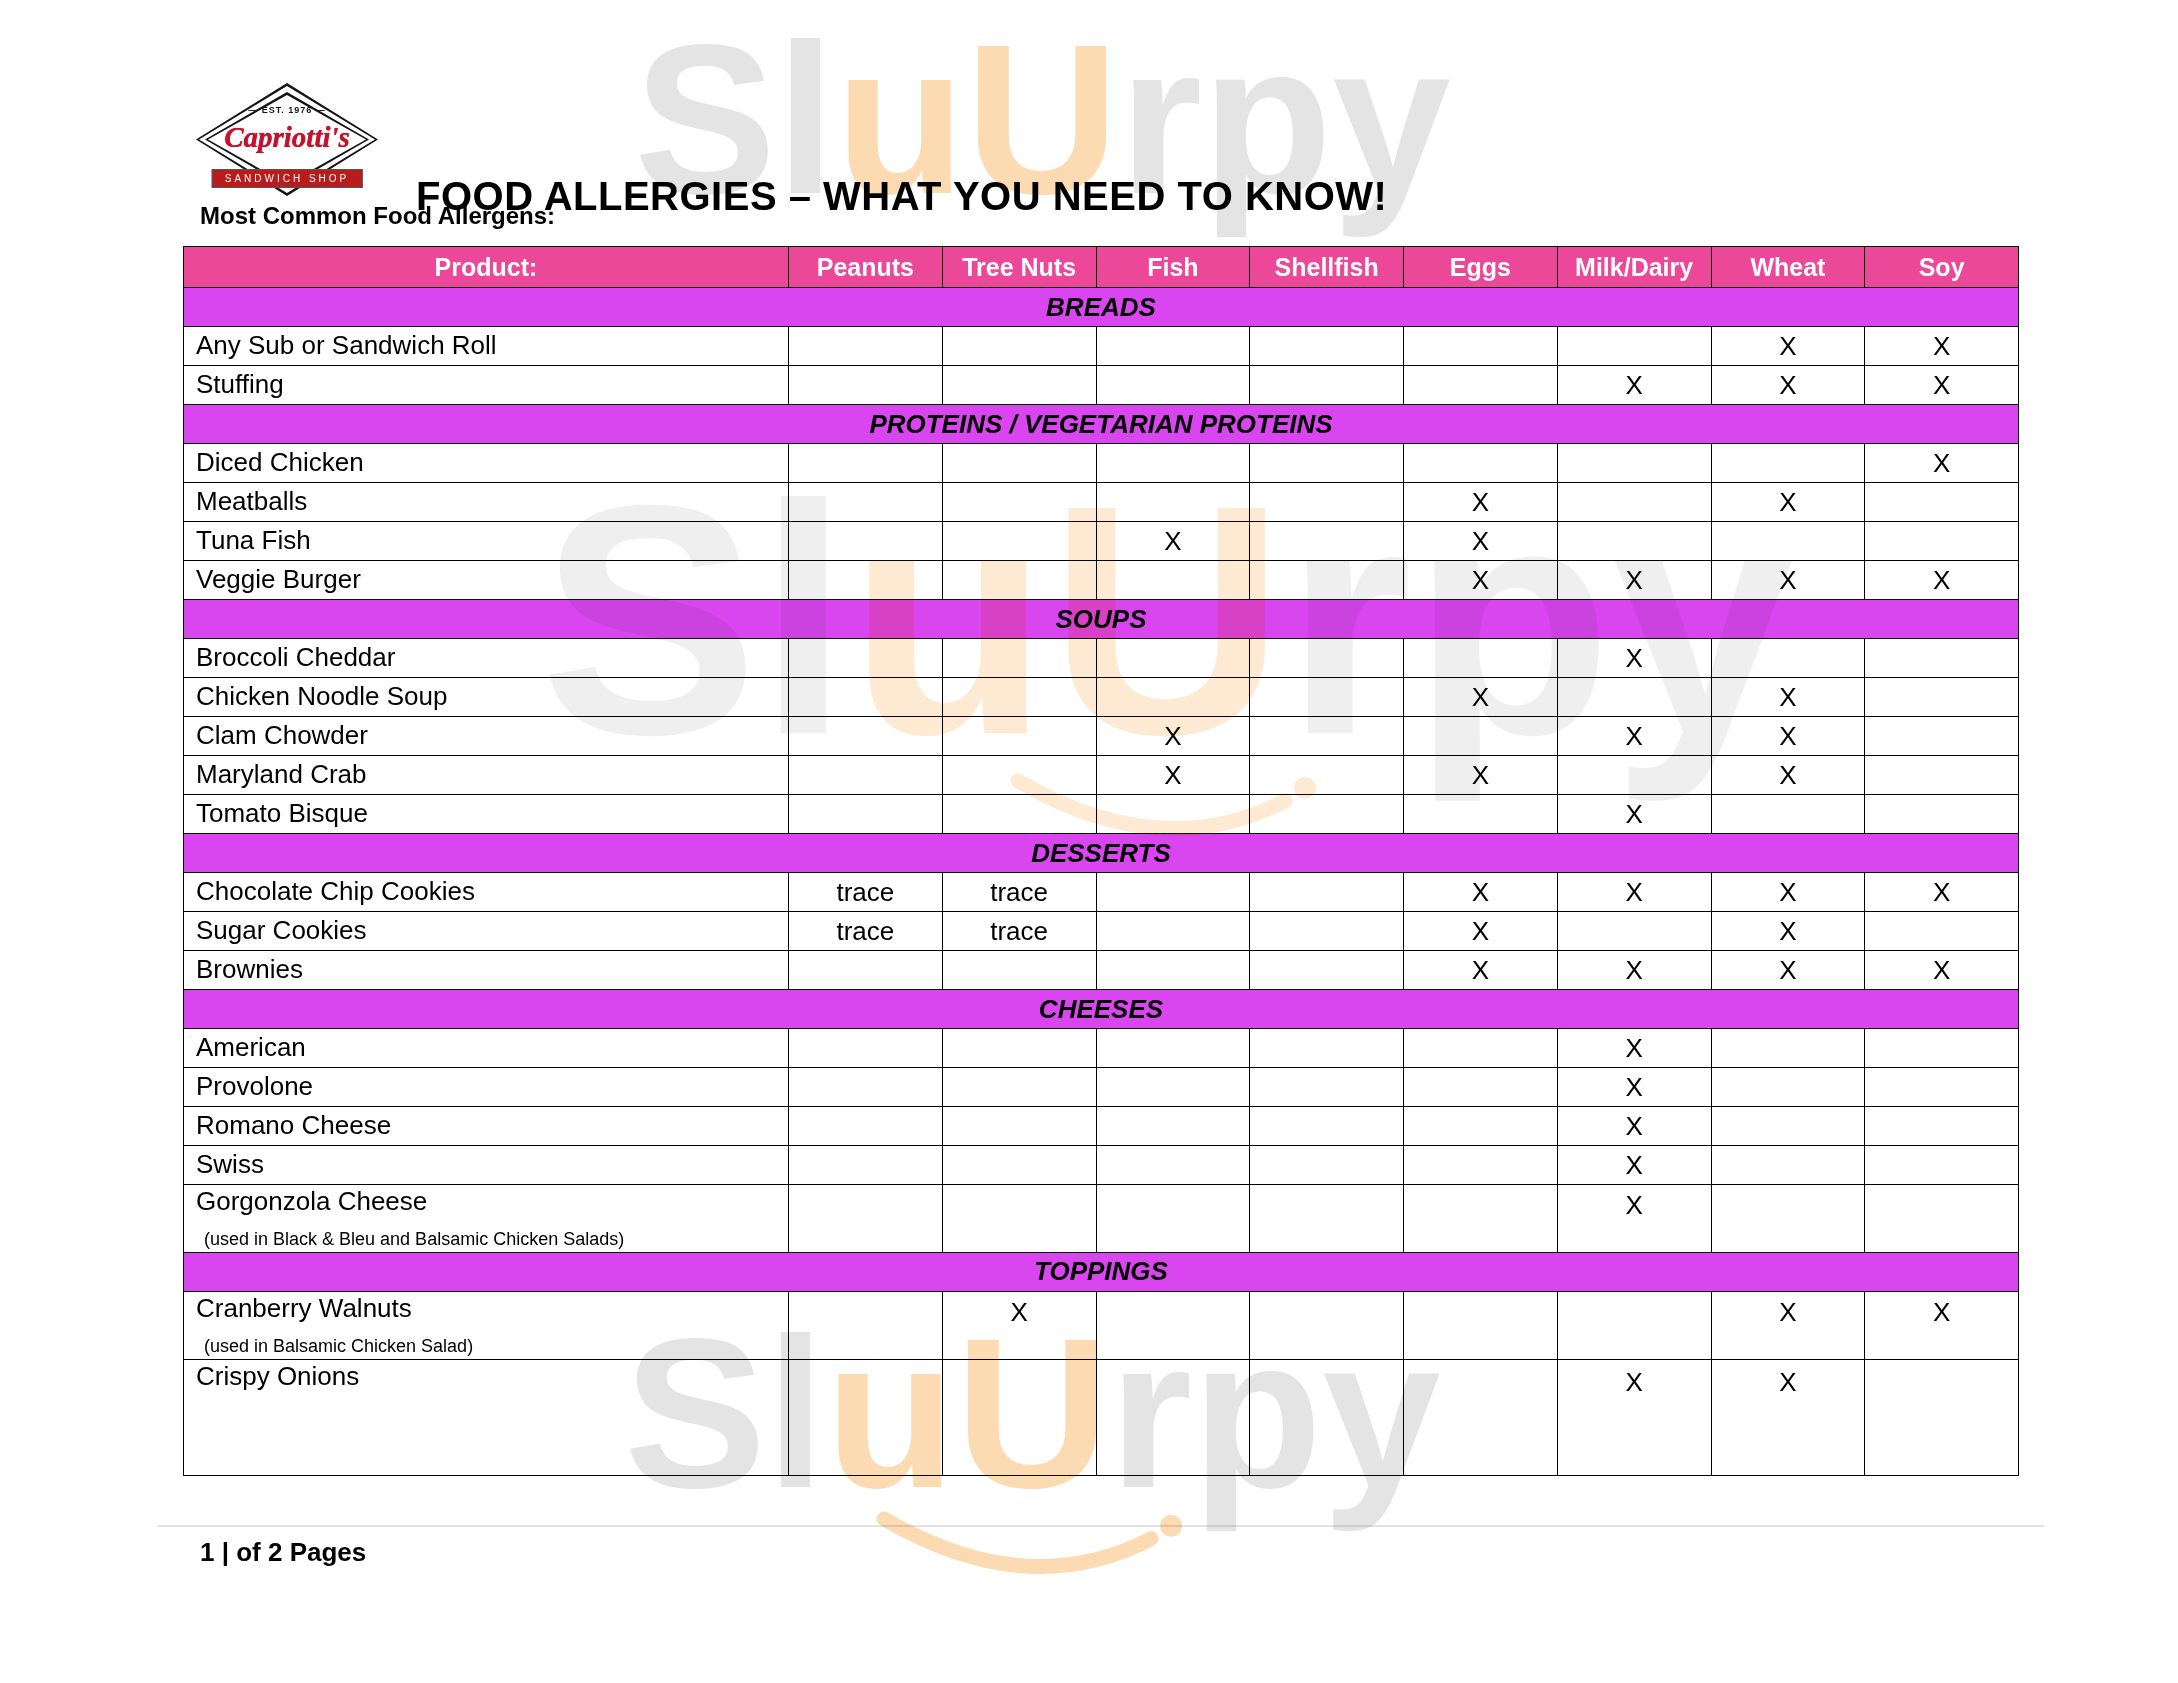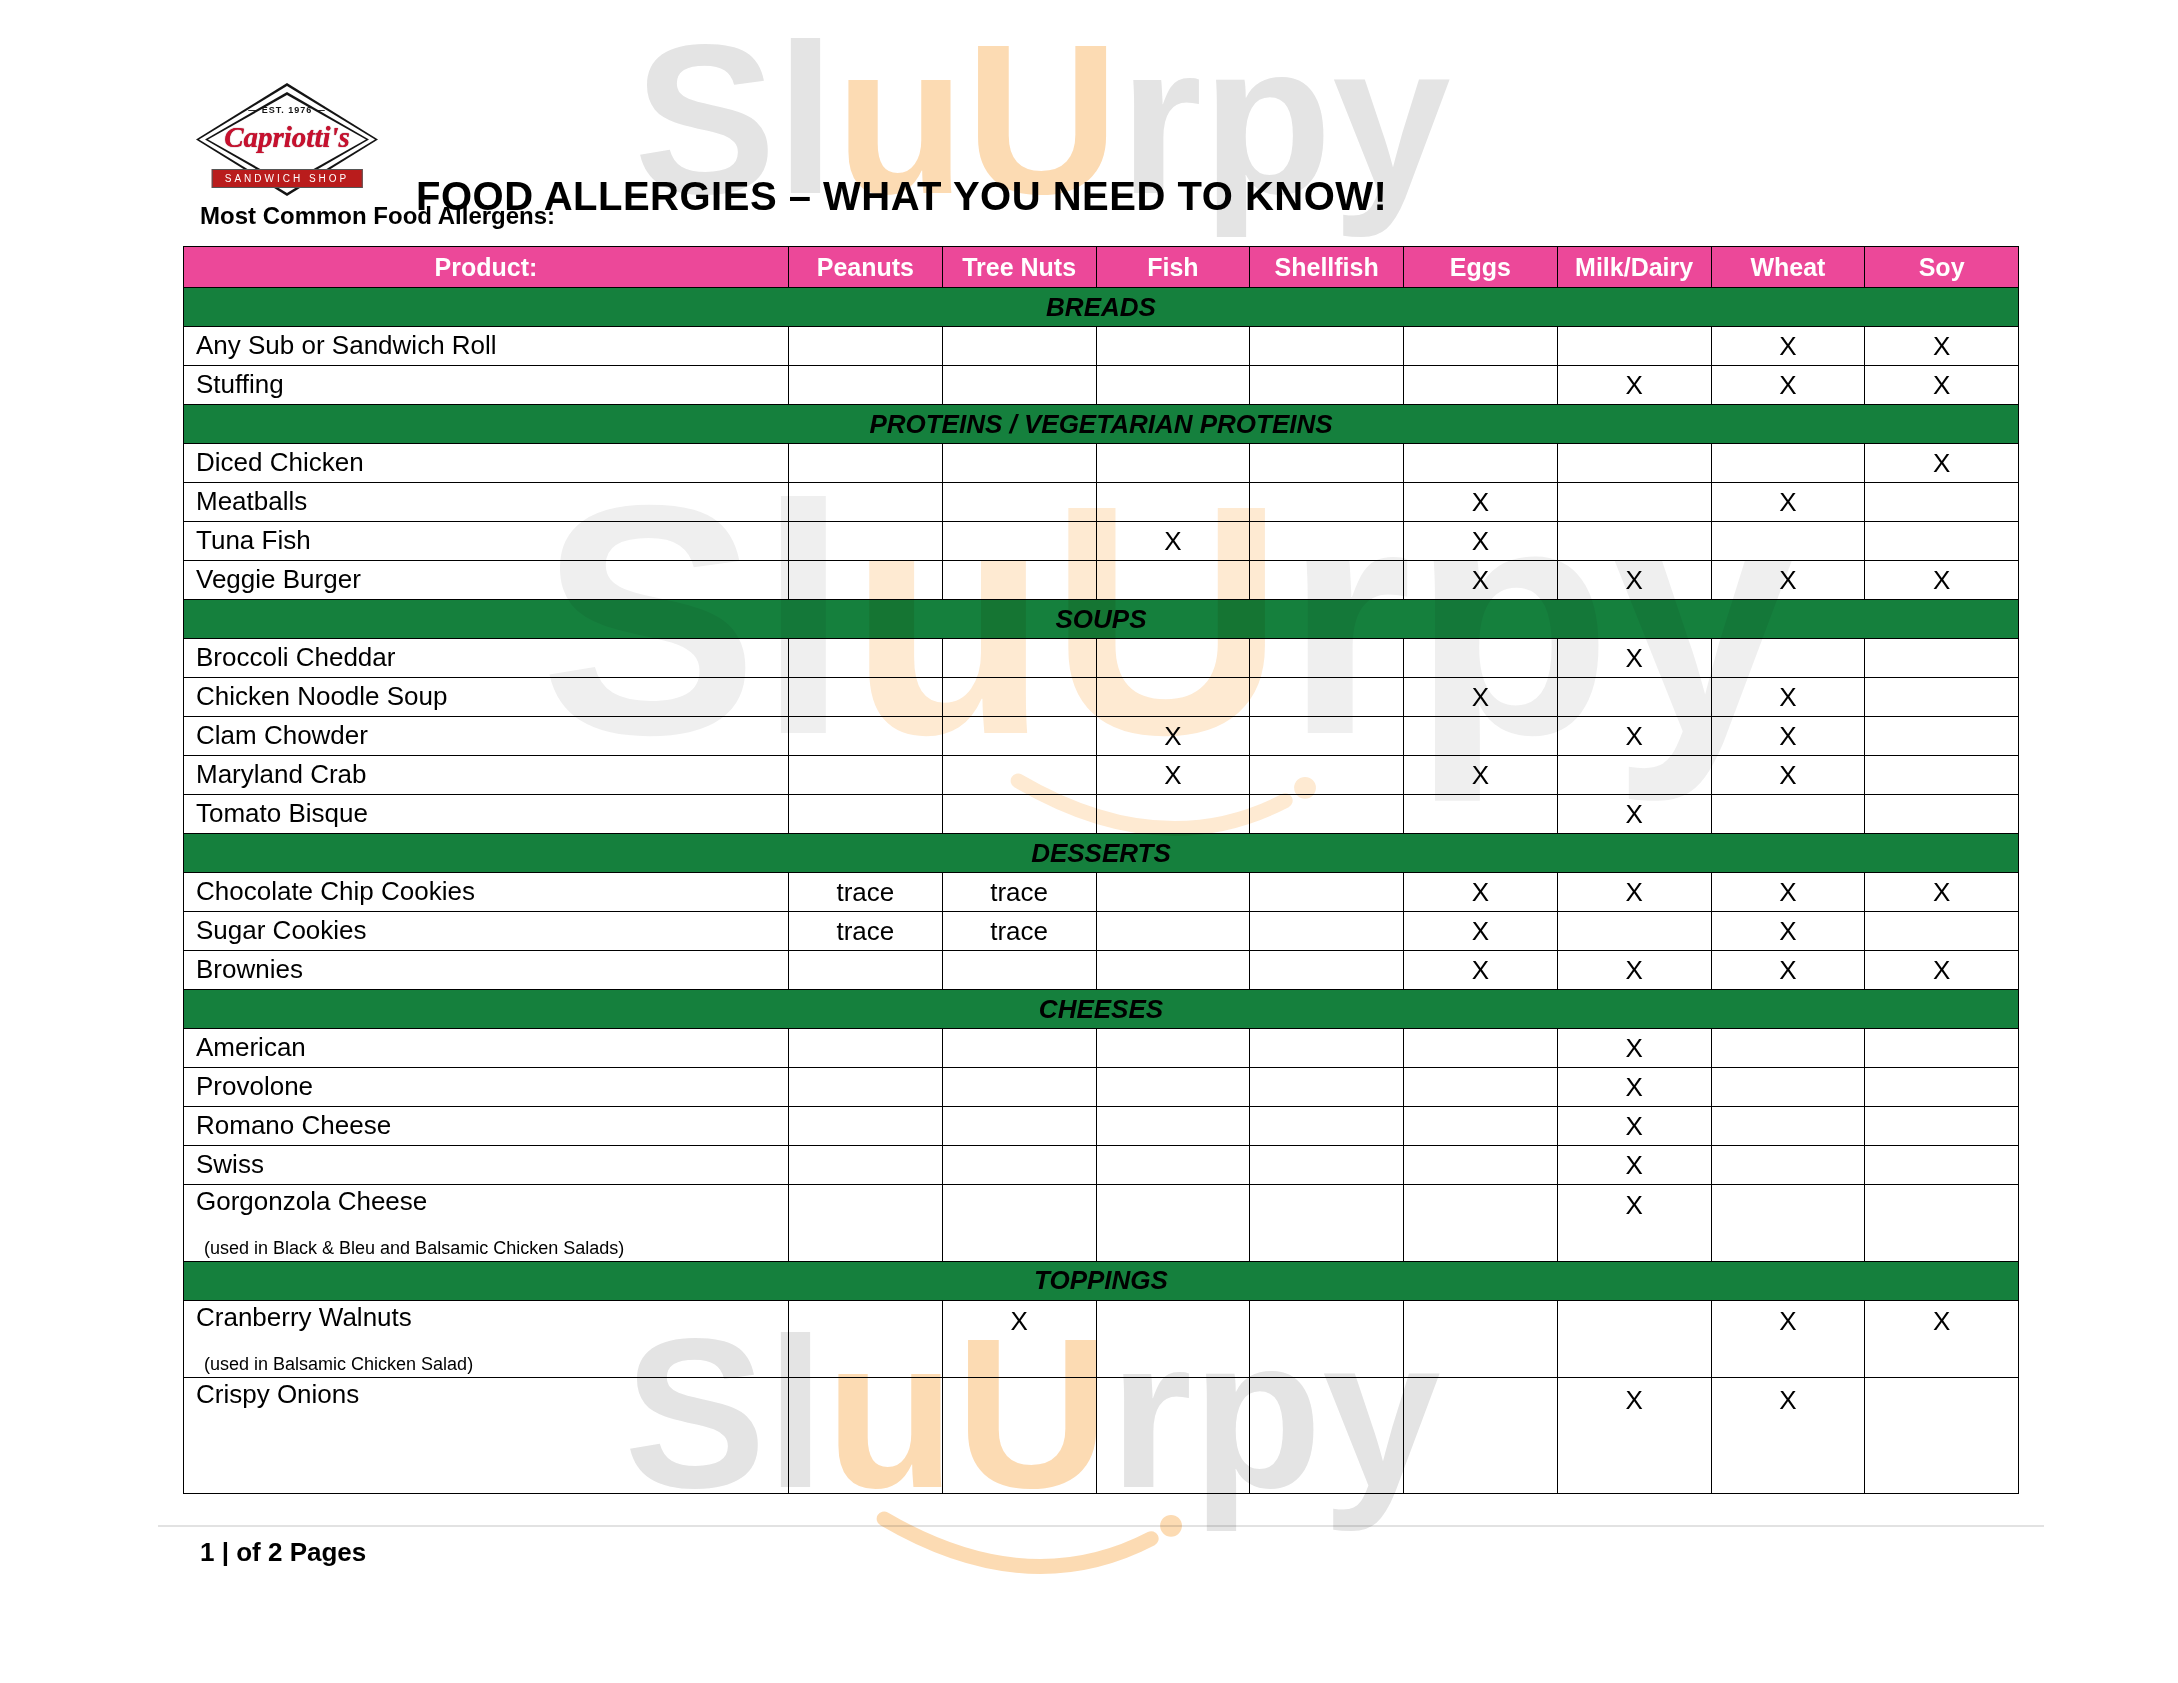--- a/index.html
+++ b/index.html
@@ -28,28 +28,28 @@
   
   .page-title{position:absolute;left:416px;top:147px;font-size:40px;font-weight:bold;letter-spacing:0.5px}
   .subtitle{position:absolute;left:200px;top:202px;font-size:24px;font-weight:bold}
 
   
   table.allergens{position:absolute;left:183px;top:246px;width:1836px;
     border-collapse:collapse;table-layout:fixed}
   table.allergens th,table.allergens td{border:1px solid #000}
   thead th{background:#ec4899;color:#fff;font-size:25px;font-weight:bold;
     height:40px;text-align:center;padding:0 2px}
-  .section-row td{background:#15803d;font-size:26px;font-weight:bold;
+  .section-row td{background:#d946ef;font-size:26px;font-weight:bold;
     font-style:italic;text-align:center;height:38px;padding:0}
   .data-row{height:39px}
   .data-row td{font-size:26px;vertical-align:middle;padding:0}
   .product-cell{text-align:left;padding:2px 6px 2px 12px !important}
   .mark-cell{text-align:center}
   .pname{line-height:1.15}
-  .pnote{font-size:18px;padding-left:8px;margin-top:21px}
+  .pnote{font-size:18px;padding-left:8px;margin-top:12px}
   .has-note{height:63px}
   .has-note td{vertical-align:top;padding-top:5px}
   .tall{height:116px}
   .tall td{vertical-align:top;padding-top:7px}
 
   
   .footer-divider{position:absolute;left:158px;top:1525px;width:1886px;height:2px;background:#e2e2e2}
   .footer-text{position:absolute;left:200px;top:1537px;font-size:26px;font-weight:bold}
 
   

